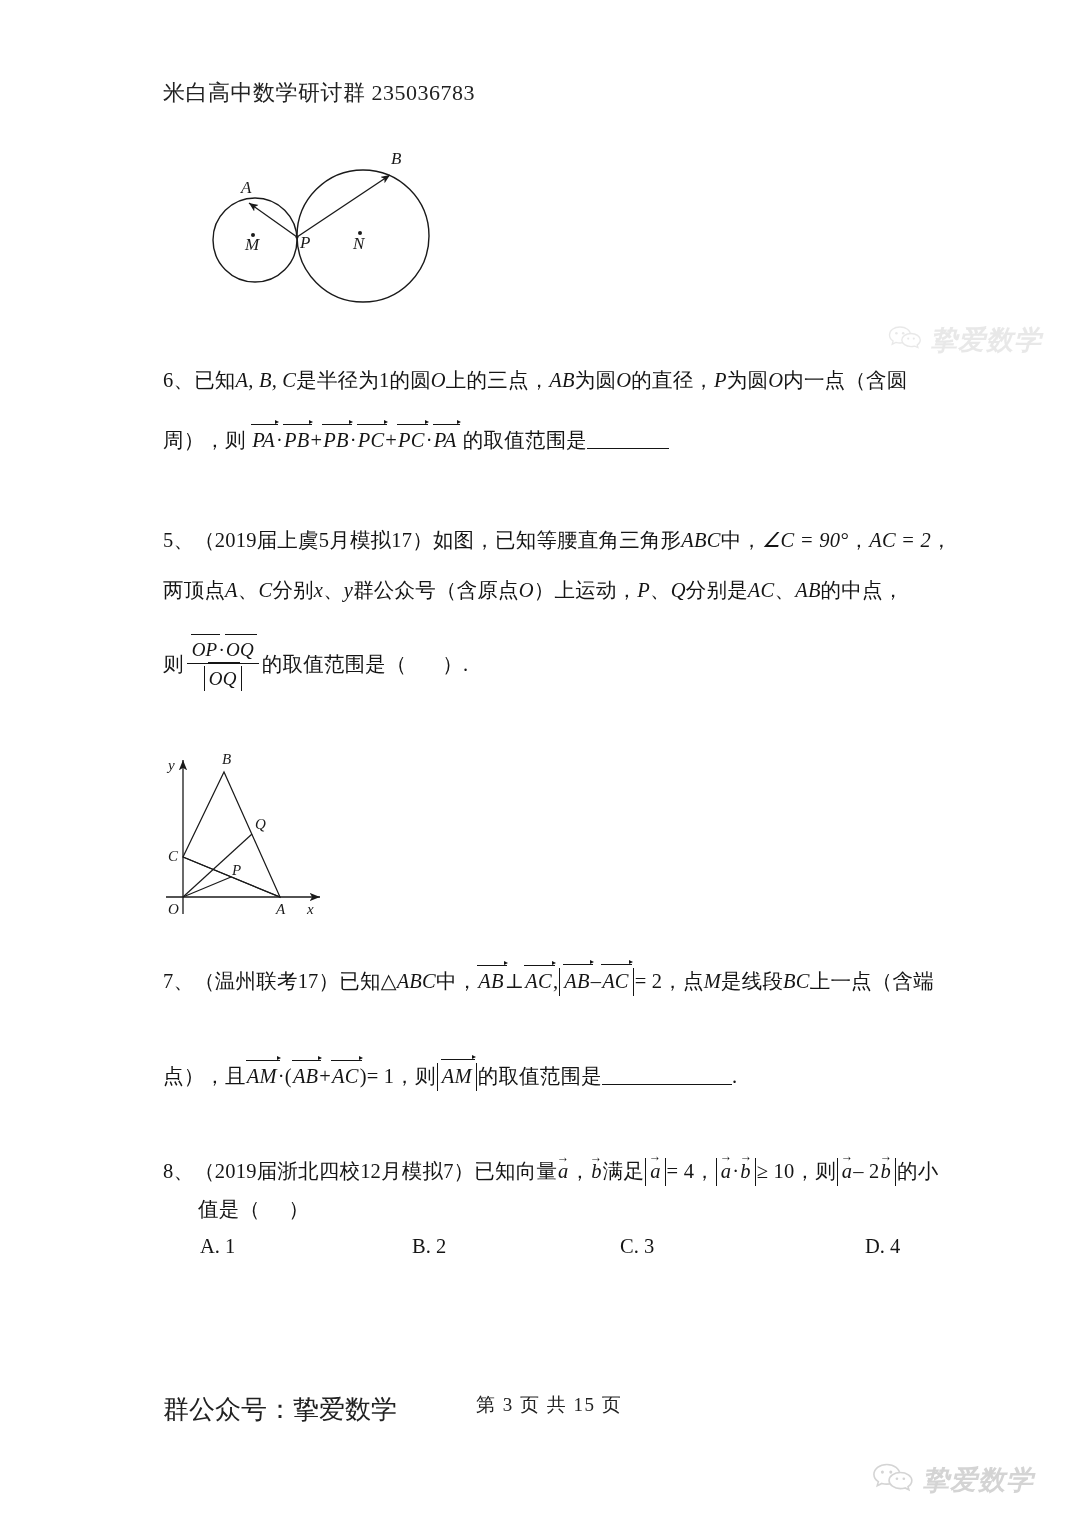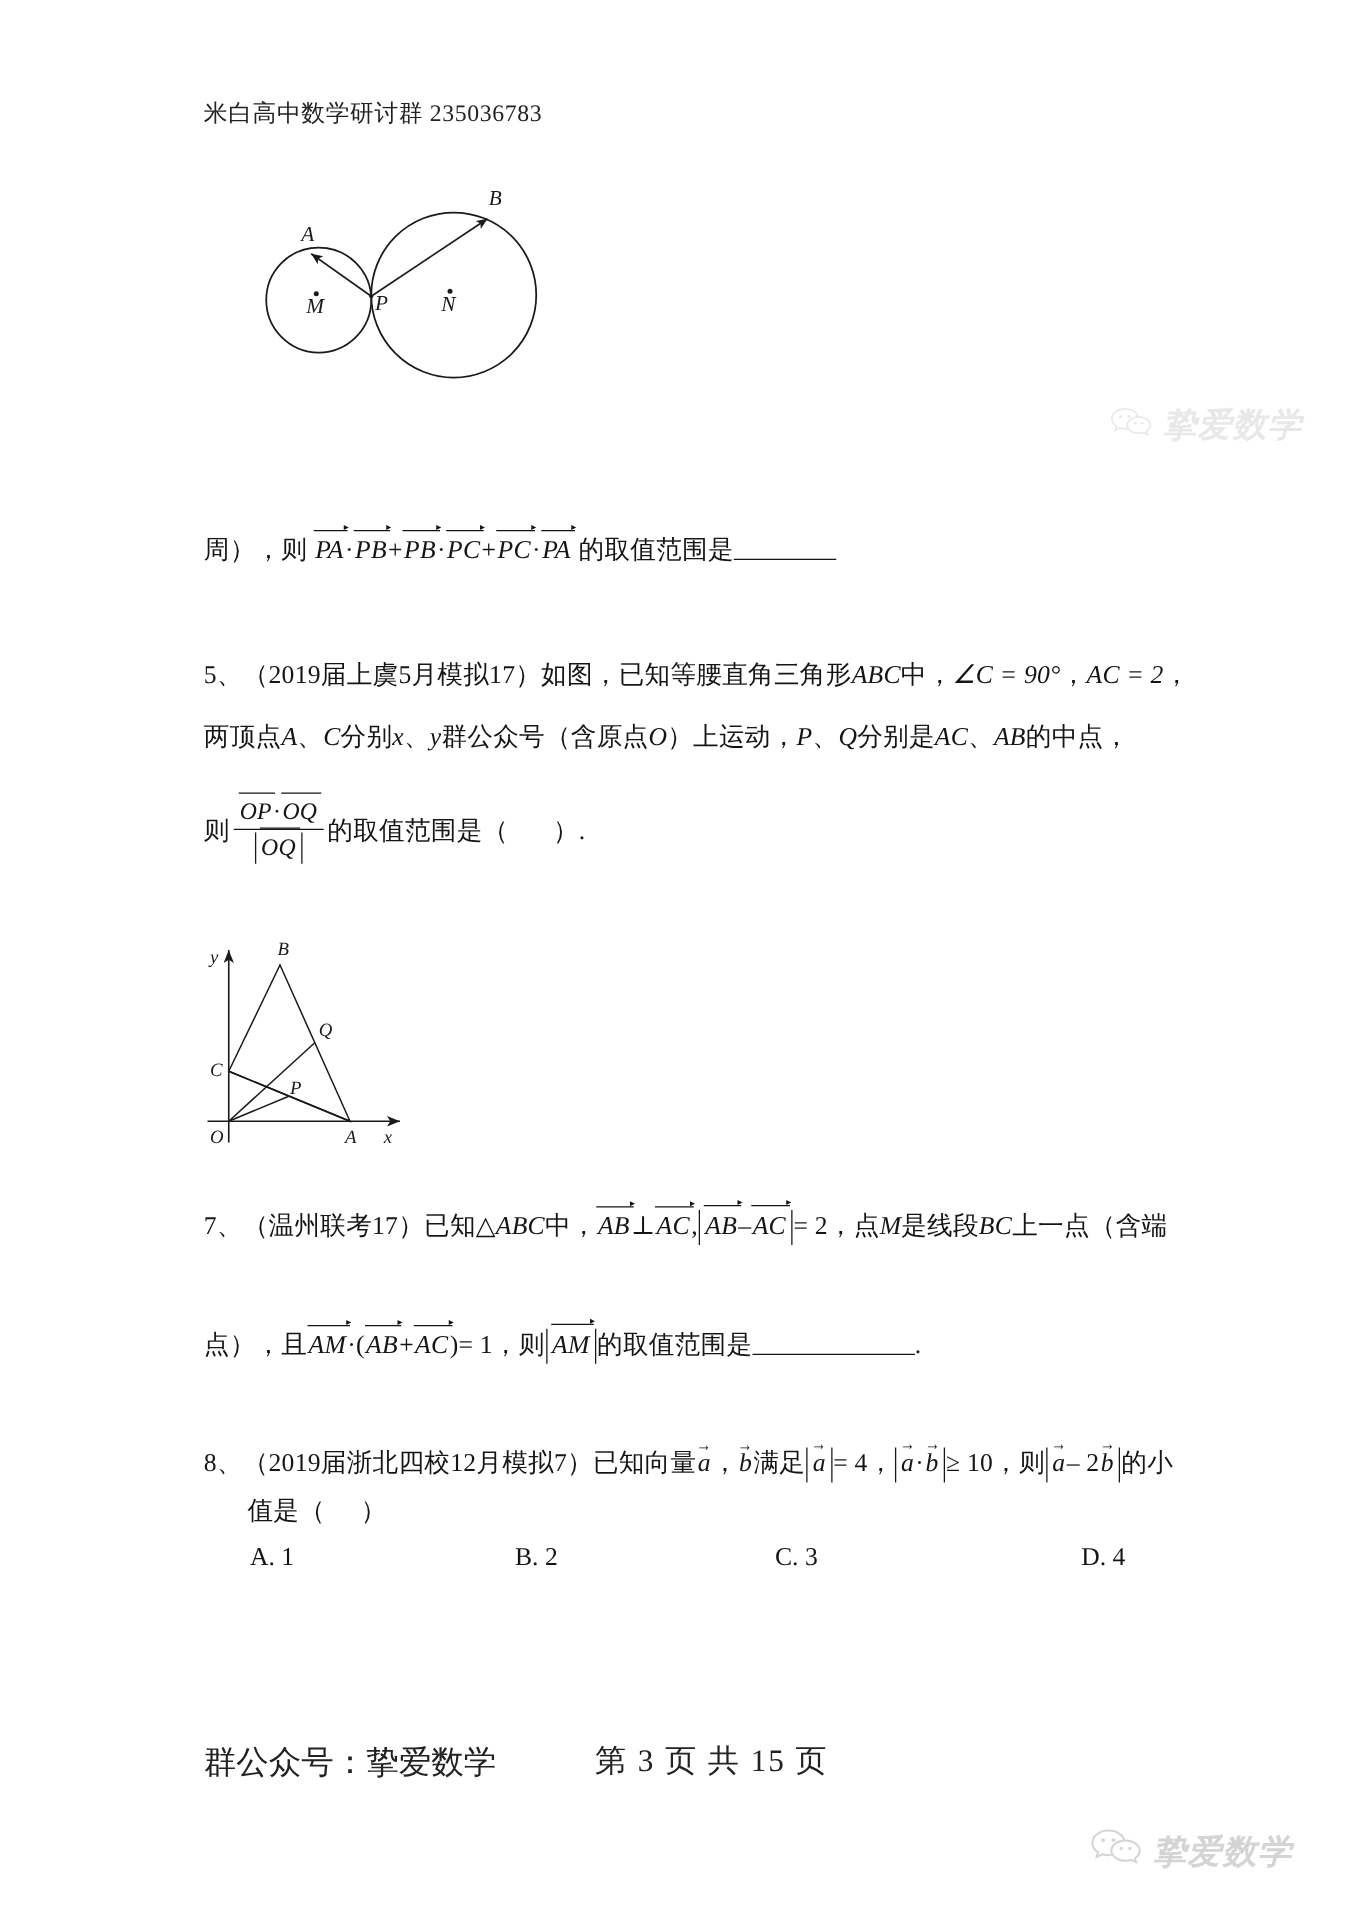--- a/index.html
+++ b/index.html
@@ -17,21 +17,21 @@
     height: 1527px;
     background: #ffffff;
     overflow: hidden;
   }
 
   
   .doc-header {
     position: absolute;
     left: 163px;
     top: 78px;
-    font-size: 19px;
+    font-size: 22px;
     letter-spacing: 0.5px;
     color: #222;
     white-space: nowrap;
   }
 
   
   .qline {
     position: absolute;
     font-size: 20.5px;
     line-height: 1.25;
@@ -135,21 +135,21 @@
     left: 163px;
     top: 1392px;
     font-size: 26px;
     color: #222;
     white-space: nowrap;
   }
   .footer-center {
     position: absolute;
     left: 476px;
     top: 1392px;
-    font-size: 25px;
+    font-size: 19px;
     color: #222;
     white-space: nowrap;
     letter-spacing: 1.5px;
   }
 
   
   .watermark {
     position: absolute;
     display: flex;
     align-items: center;
@@ -198,20 +198,23 @@
       <line x1="114" y1="99" x2="207" y2="37" stroke="#1a1a1a" stroke-width="1.3" marker-end="url(#ah)"></line>
 
       <text x="58" y="55" font-family="Liberation Serif, serif" font-style="italic" font-size="17" fill="#1a1a1a">A</text>
       <text x="208" y="26" font-family="Liberation Serif, serif" font-style="italic" font-size="17" fill="#1a1a1a">B</text>
       <text x="62" y="112" font-family="Liberation Serif, serif" font-style="italic" font-size="17" fill="#1a1a1a">M</text>
       <text x="170" y="111" font-family="Liberation Serif, serif" font-style="italic" font-size="17" fill="#1a1a1a">N</text>
       <text x="117" y="110" font-family="Liberation Serif, serif" font-style="italic" font-size="17" fill="#1a1a1a">P</text>
     </svg>
   </div>
 
+  <div class="qline" style="left:163px; top:368px;">
+    <span>6、已知</span><span class="it">A, B, C</span><span>是半径为1的圆</span><span class="it">O</span><span>上的三点，</span><span class="it">AB</span><span>为圆</span><span class="it">O</span><span>的直径，</span><span class="it">P</span><span>为圆</span><span class="it">O</span><span>内一点（含圆</span>
+  </div>
 
   <div class="qline" style="left:163px; top:428px;">
     <span>周），则</span>
     <span class="vec vecarrow">PA</span><span>·</span><span class="vec vecarrow">PB</span><span>+</span><span class="vec vecarrow">PB</span><span>·</span><span class="vec vecarrow">PC</span><span>+</span><span class="vec vecarrow">PC</span><span>·</span><span class="vec vecarrow">PA</span>
     <span>的取值范围是</span><span class="blank-line" style="width:82px;"></span>
   </div>
 
   <div class="qline" style="left:163px; top:528px;">
     <span>5、（2019届上虞5月模拟17）如图，已知等腰直角三角形</span><span class="it">ABC</span><span>中，</span><span class="it">∠C = 90°</span><span>，</span><span class="it">AC = 2</span><span>，</span>
   </div>

